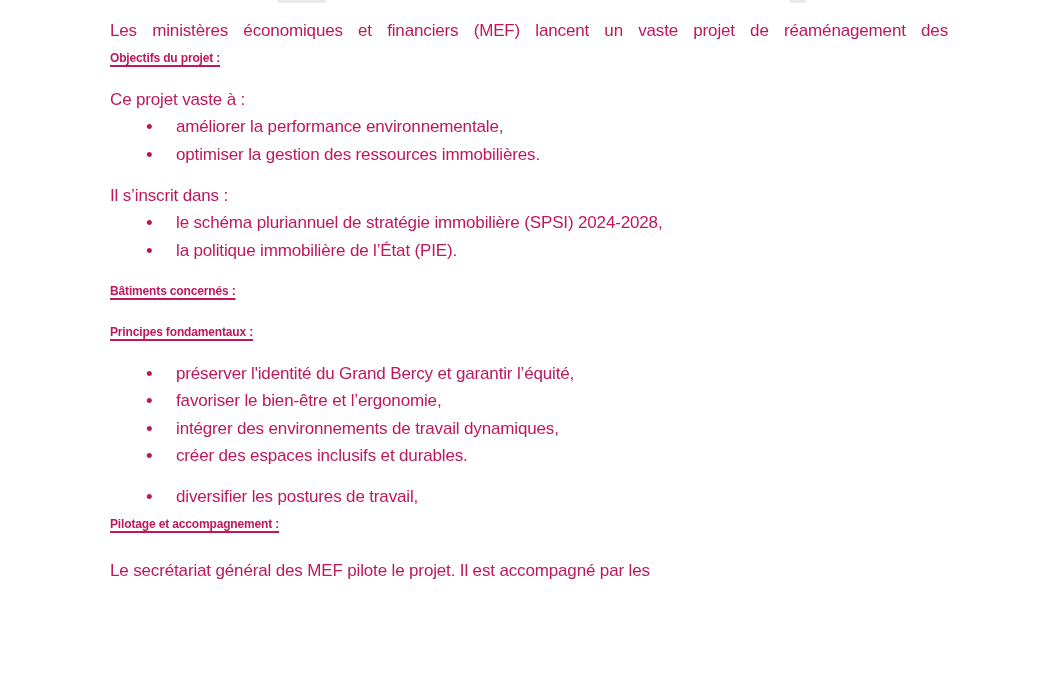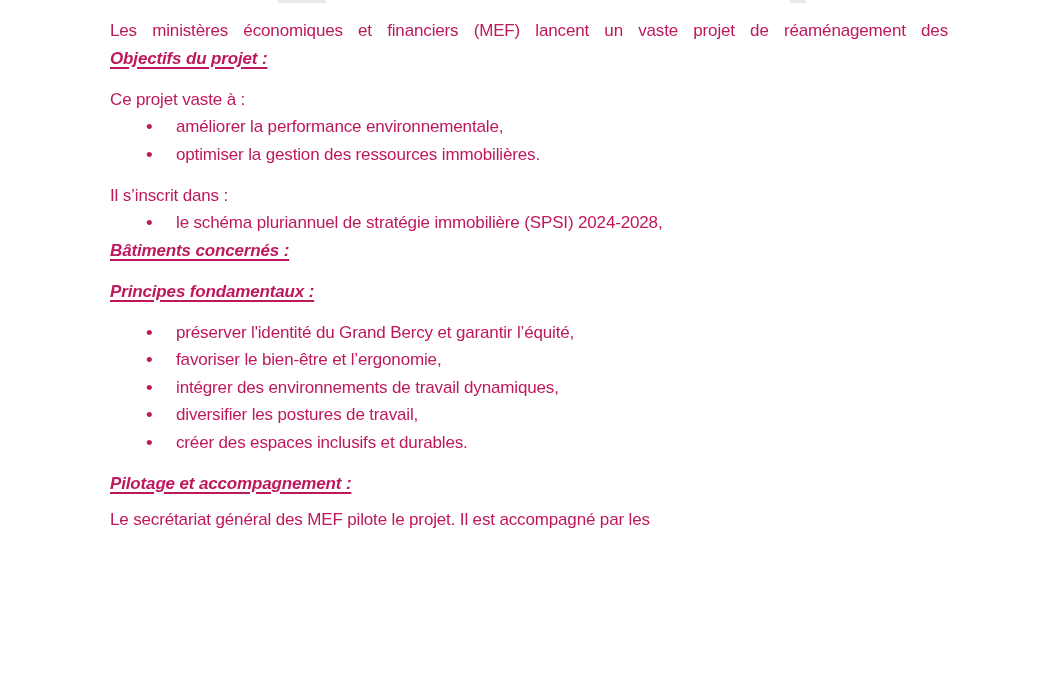--- a/index.html
+++ b/index.html
@@ -33,26 +33,25 @@
     padding: 17px 110px 0 110px;
   }
   p, h2, ul { margin: 0; padding: 0; }
   .line { margin: 0; }
   .block-end { margin-bottom: 13.5px; }
   .just {
     text-align: justify;
     text-align-last: justify;
   }
   .hd {
-    font-size: 17px;
+    font-size: 12px;
     font-weight: bold;
     text-decoration: underline;
     text-decoration-thickness: 1.6px;
     text-underline-offset: 3px;
-    font-style: italic;
   }
   ul.blist {
     list-style: none;
     padding-left: 36px;
   }
   ul.blist li {
     position: relative;
     padding-left: 30px;
   }
   ul.blist li::before {
@@ -78,33 +77,34 @@
 
     <p class="line">Ce projet vaste à :</p>
     <ul class="blist">
       <li class="line">améliorer la performance environnementale,</li>
       <li class="line block-end">optimiser la gestion des ressources immobilières.</li>
     </ul>
 
     <p class="line">Il s’inscrit dans :</p>
     <ul class="blist">
       <li class="line">le schéma pluriannuel de stratégie immobilière (SPSI) 2024-2028,</li>
+      <li class="line block-end">la politique immobilière de l’État (PIE).</li>
     </ul>
 
     <h2 class="hd block-end">Bâtiments concernés :</h2>
 
 
     <h2 class="hd block-end">Principes fondamentaux :</h2>
 
     <ul class="blist">
       <li class="line">préserver l'identité du Grand Bercy et garantir l’équité,</li>
       <li class="line">favoriser le bien-être et l’ergonomie,</li>
       <li class="line">intégrer des environnements de travail dynamiques,</li>
+      <li class="line block-end">créer des espaces inclusifs et durables.</li>
       <li class="line">diversifier les postures de travail,</li>
-      <li class="line block-end">créer des espaces inclusifs et durables.</li>
     </ul>
 
-    <h2 class="hd" style="margin-bottom: 9px;">Pilotage et accompagnement :</h2>
+    <h2 class="hd" style="margin-bottom: 19px;">Pilotage et accompagnement :</h2>
 
     <p class="line">Le secrétariat général des MEF pilote le projet. Il est accompagné par les</p>
 
   </div>
 </div>
 
 </body></html>

